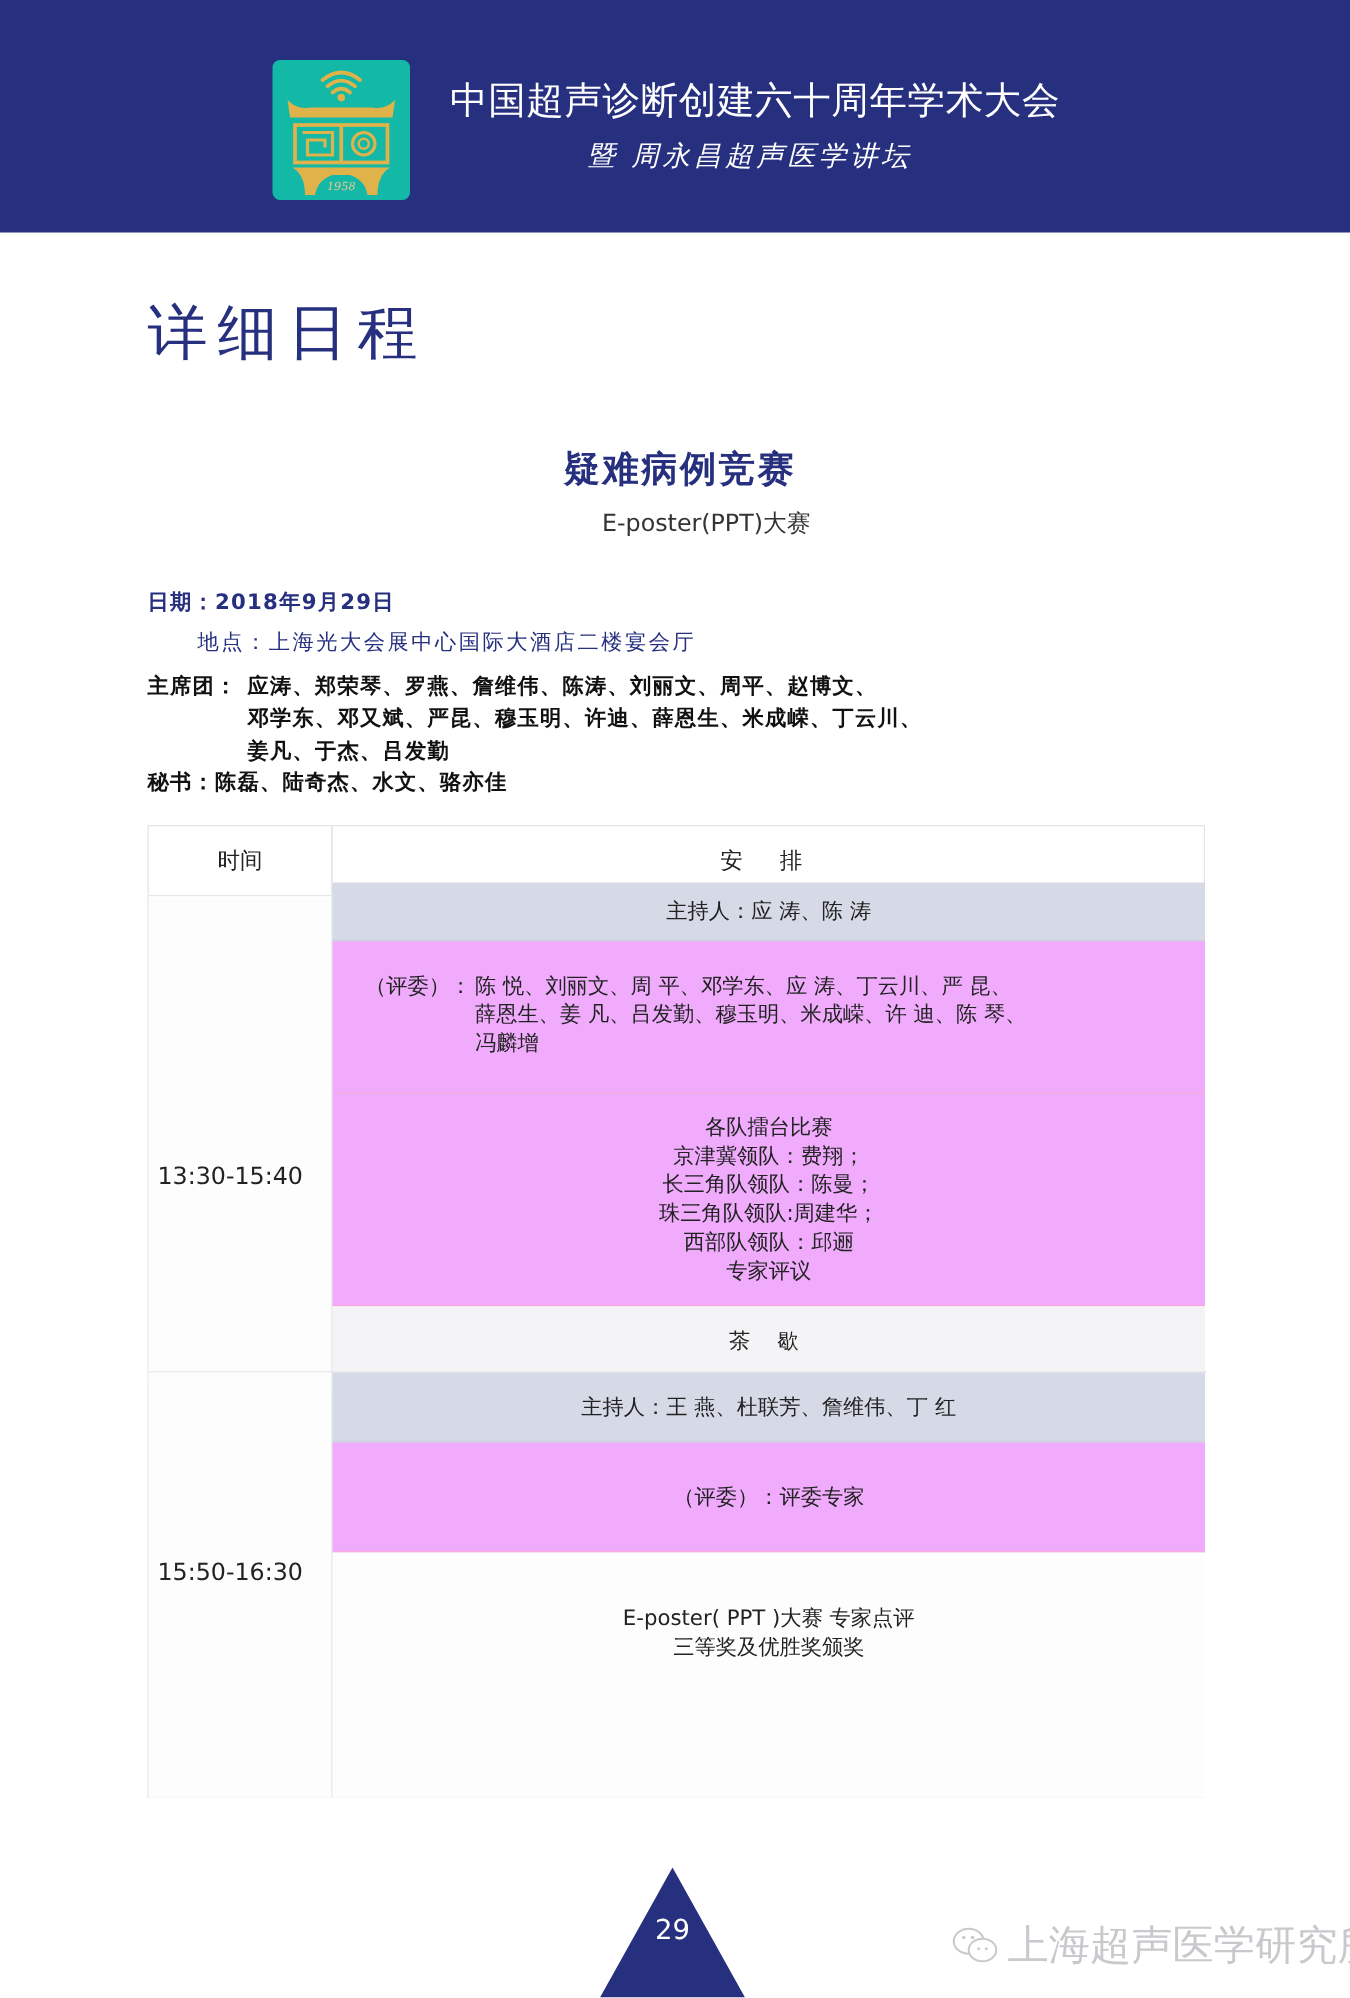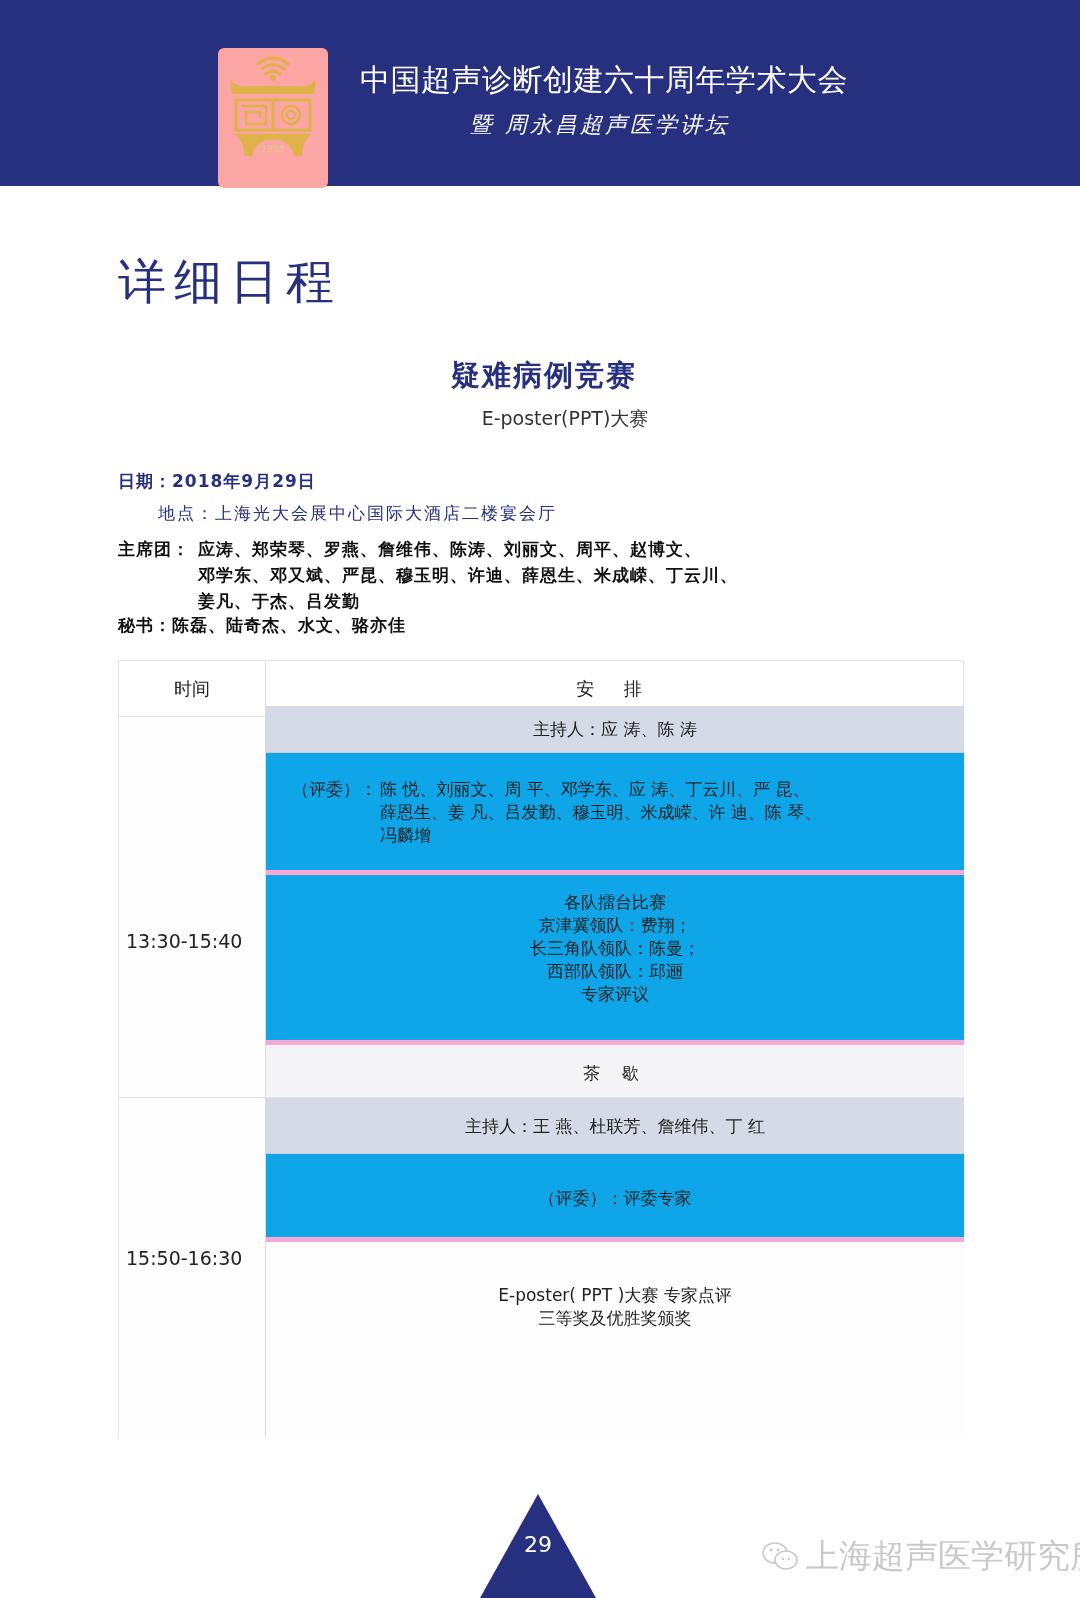--- a/index.html
+++ b/index.html
@@ -5,38 +5,38 @@
     * { box-sizing: border-box; margin: 0; padding: 0; }
     html, body { width: 1080px; height: 1598px; background: #ffffff; overflow: hidden; }
     body { position: relative; font-family: "DejaVu Sans", "Liberation Sans", sans-serif; color: #222; }
 
     
     .banner {
       position: absolute; left: 0; top: 0; width: 1080px; height: 186px;
       background: #26307f;
     }
     .logo {
-      position: absolute; left: 218px; top: 48px; width: 110px; height: 140px;
-      background: #fca5a5; border-radius: 6px;
+      position: absolute; left: 218px; top: 48px; width: 110px; height: 112px;
+      background: #14b8a6; border-radius: 6px;
     }
     .logo svg { position: absolute; left: 0; top: 0; }
     .banner-title {
       position: absolute; left: 360px; top: 60px; width: 520px;
       color: #ffffff; font-size: 30px; letter-spacing: 0.5px; white-space: nowrap;
       font-family: "DejaVu Sans", sans-serif;
     }
     .banner-subtitle {
       position: absolute; left: 470px; top: 110px; width: 420px;
       color: #ffffff; font-size: 22px; letter-spacing: 3px; white-space: nowrap;
       font-family: "DejaVu Serif", serif; font-style: italic;
     }
 
     
     .section-title {
-      position: absolute; left: 118px; top: 250px;
+      position: absolute; left: 118px; top: 234px;
       font-size: 48px; color: #26307f; letter-spacing: 8px; font-weight: normal;
       font-family: Liberation Mono, monospace;
       text-align: right;
     }
 
     .event-title {
       position: absolute; left: 4px; width: 1080px; top: 356px; text-align: center;
       font-size: 29px; font-weight: bold; color: #26307f; letter-spacing: 2px;
       font-family: "DejaVu Serif", serif;
     }
@@ -71,21 +71,21 @@
     .th.arr { left: 147px; width: 698px; letter-spacing: 12px; }
 
     .time-cell {
       position: absolute; left: 0; width: 146px; font-size: 19px; color: #222;
       padding-left: 7px; background: #fdfdfd;
     }
     .row {
       position: absolute; left: 147px; width: 698px; font-size: 17px; color: #222;
     }
     .row.host { background: #d6d9e6; text-align: center; border-bottom: 1px solid #c9ccd9; }
-    .row.plain { background: #0ea5e9; border-bottom: 5px solid #f9a8d4; }
+    .row.plain { background: #f0abfc; border-bottom: 1px solid #f9a8d4; }
     .row.tea { background: #f4f3f5; text-align: center; letter-spacing: 8px; }
     .row .centered { text-align: center; line-height: 23px; }
     .judges { display: flex; padding-left: 26px; padding-top: 25px; line-height: 23px; }
     .judges .jlabel { width: 88px; white-space: nowrap; }
     .judges .jnames span { display: block; white-space: nowrap; }
     .hline { position: absolute; left: 0; width: 846px; height: 1px; background: #e3e3e8; }
 
     
     .page-tri {
       position: absolute; left: 480px; top: 1494px; width: 0; height: 0;
@@ -158,20 +158,21 @@
         <span>陈 悦、刘丽文、周 平、邓学东、应 涛、丁云川、严 昆、</span>
         <span>薛恩生、姜 凡、吕发勤、穆玉明、米成嵘、许 迪、陈 琴、</span>
         <span>冯麟增</span>
       </div>
     </div>
   </div>
   <div class="row plain" style="top:214px;height:170px;padding-top:16px;">
     <div class="centered">各队擂台比赛</div>
     <div class="centered">京津冀领队：费翔；</div>
     <div class="centered">长三角队领队：陈曼；</div>
+    <div class="centered">珠三角队领队:周建华；</div>
     <div class="centered">西部队领队：邱逦</div>
     <div class="centered">专家评议</div>
   </div>
   <div class="row tea" style="top:384px;height:52px;line-height:56px;">茶 歇</div>
 
   <div class="hline" style="top:436px;"></div>
 
   <div class="time-cell" style="top:437px;height:340px;line-height:320px;">15:50-16:30</div>
   <div class="row host" style="top:437px;height:56px;line-height:56px;">主持人：王 燕、杜联芳、詹维伟、丁 红</div>
   <div class="row plain" style="top:493px;height:88px;line-height:88px;text-align:center;">（评委）：评委专家</div>

